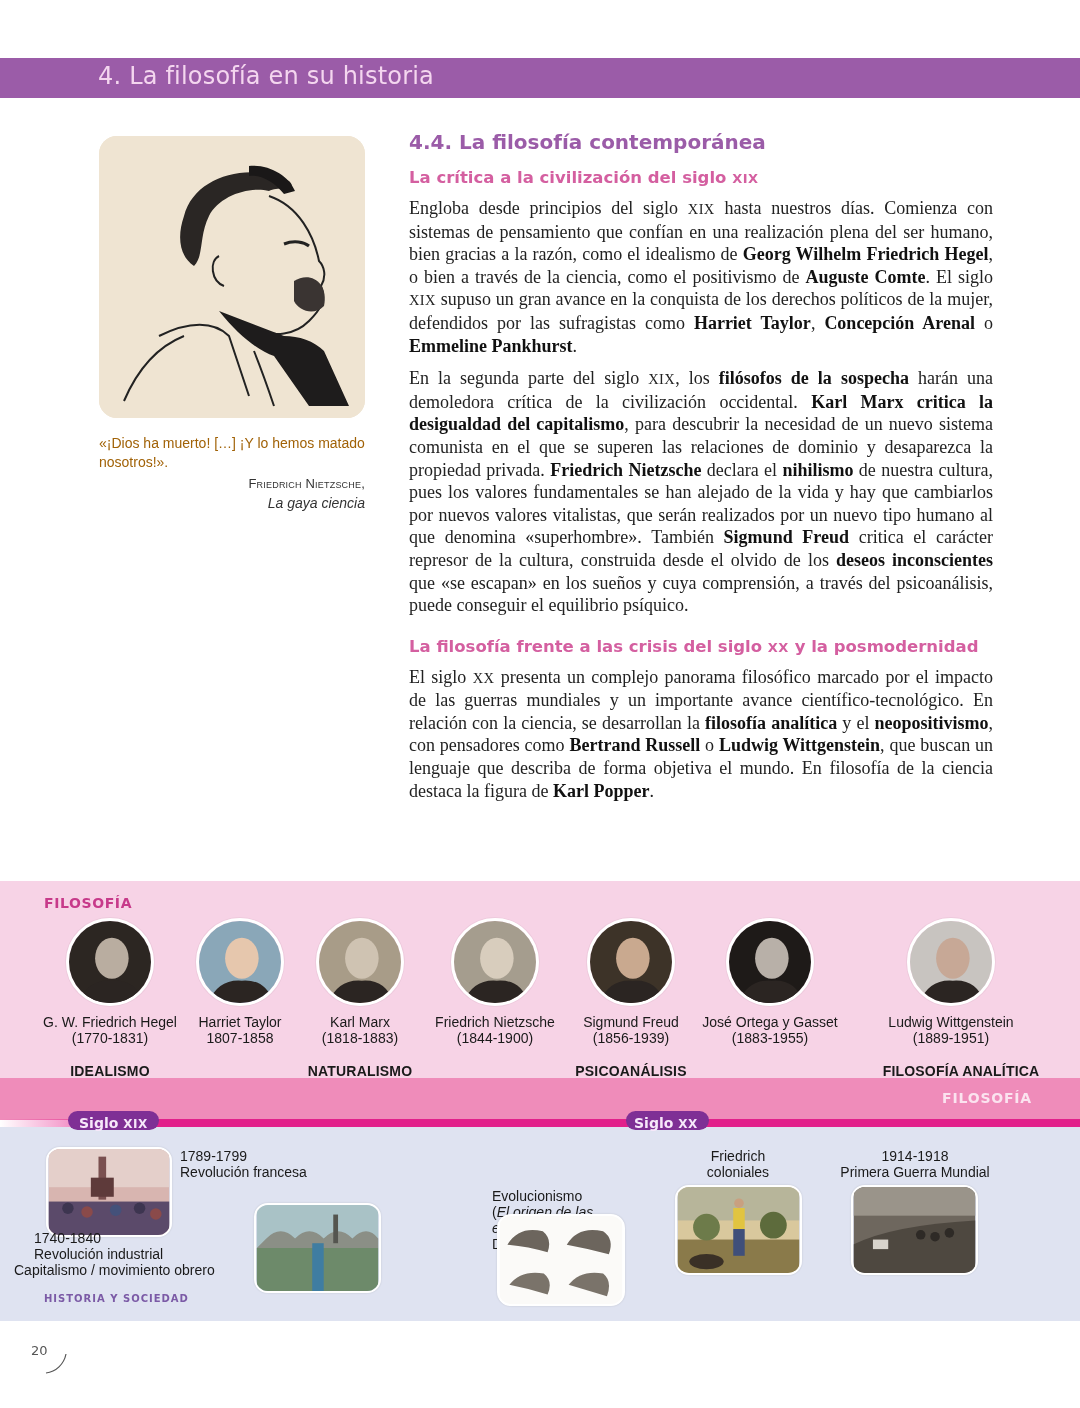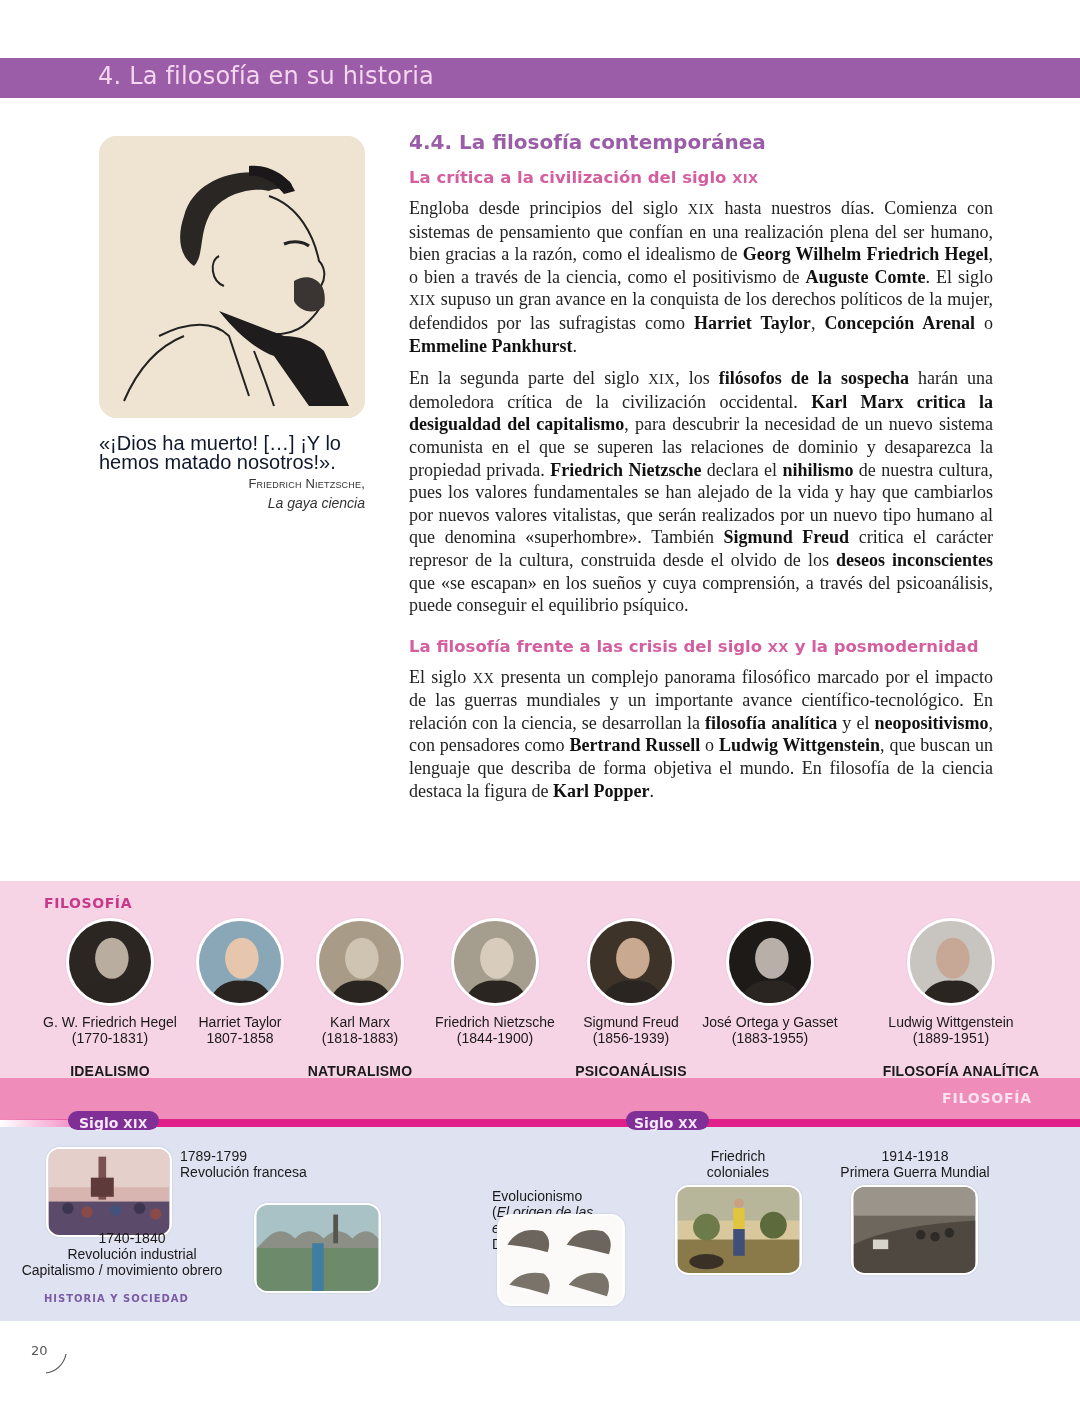--- a/index.html
+++ b/index.html
@@ -17,21 +17,21 @@
     }
 
     
     .portrait-card {
       position: absolute; left: 99px; top: 136px; width: 266px; height: 282px;
       background: #efe4d2; border-radius: 18px; overflow: hidden;
     }
     .portrait-card svg { width: 100%; height: 100%; display: block; }
     .quote {
       position: absolute; left: 99px; top: 434px; width: 280px;
-      font-size: 20px; line-height: 19px; color: #0f172a;
+      font-size: 14px; line-height: 19px; color: #a16207;
     }
     .quote-author {
       position: absolute; left: 99px; top: 474px; width: 266px; text-align: right;
       font-size: 12px; line-height: 19px; color: #333;
     }
     .quote-author .sc { font-size: 12px; letter-spacing: 0.2px; text-align: right; }
     .quote-work { font-style: italic; font-size: 14px; display: block; }
 
     
     .main-col { position: absolute; left: 409px; top: 128px; width: 584px; }
@@ -297,21 +297,21 @@
     <circle cx="70" cy="64" r="6" fill="#44517a"></circle>
       <circle cx="95" cy="62" r="6" fill="#3d3550"></circle>
     <circle cx="112" cy="68" r="6" fill="#8a4a4a"></circle>
   </svg>
 </div>
 <div class="event-text" style="left:180px; top:1148px;">
   <div>1789-1799</div>
   <div>Revolución francesa</div>
 </div>
 
-<div class="event-text" style="left:24px; top:1230px; width:216px; text-align:center;">
+<div class="event-text" style="left:34px; top:1230px; width:216px; text-align:left;">
   <div>1740-1840</div>
   <div>Revolución industrial</div>
   <div style="white-space:nowrap; margin-left:-20px;">Capitalismo / movimiento obrero</div>
 </div>
 <div class="event-img" style="left:254px; top:1203px; width:127px; height:90px;">
   <svg viewBox="0 0 127 90">
     <rect width="127" height="90" fill="#a9c2c6"></rect>
     <rect y="45" width="127" height="45" fill="#6d8a6a"></rect>
     <path d="M10 35 Q25 20 40 35 Q55 20 70 35 Q85 20 100 35 Q115 20 127 35 L127 45 L0 45Z" fill="#8b8f86"></path>
     <rect x="58" y="40" width="12" height="50" fill="#3f7da1"></rect>

